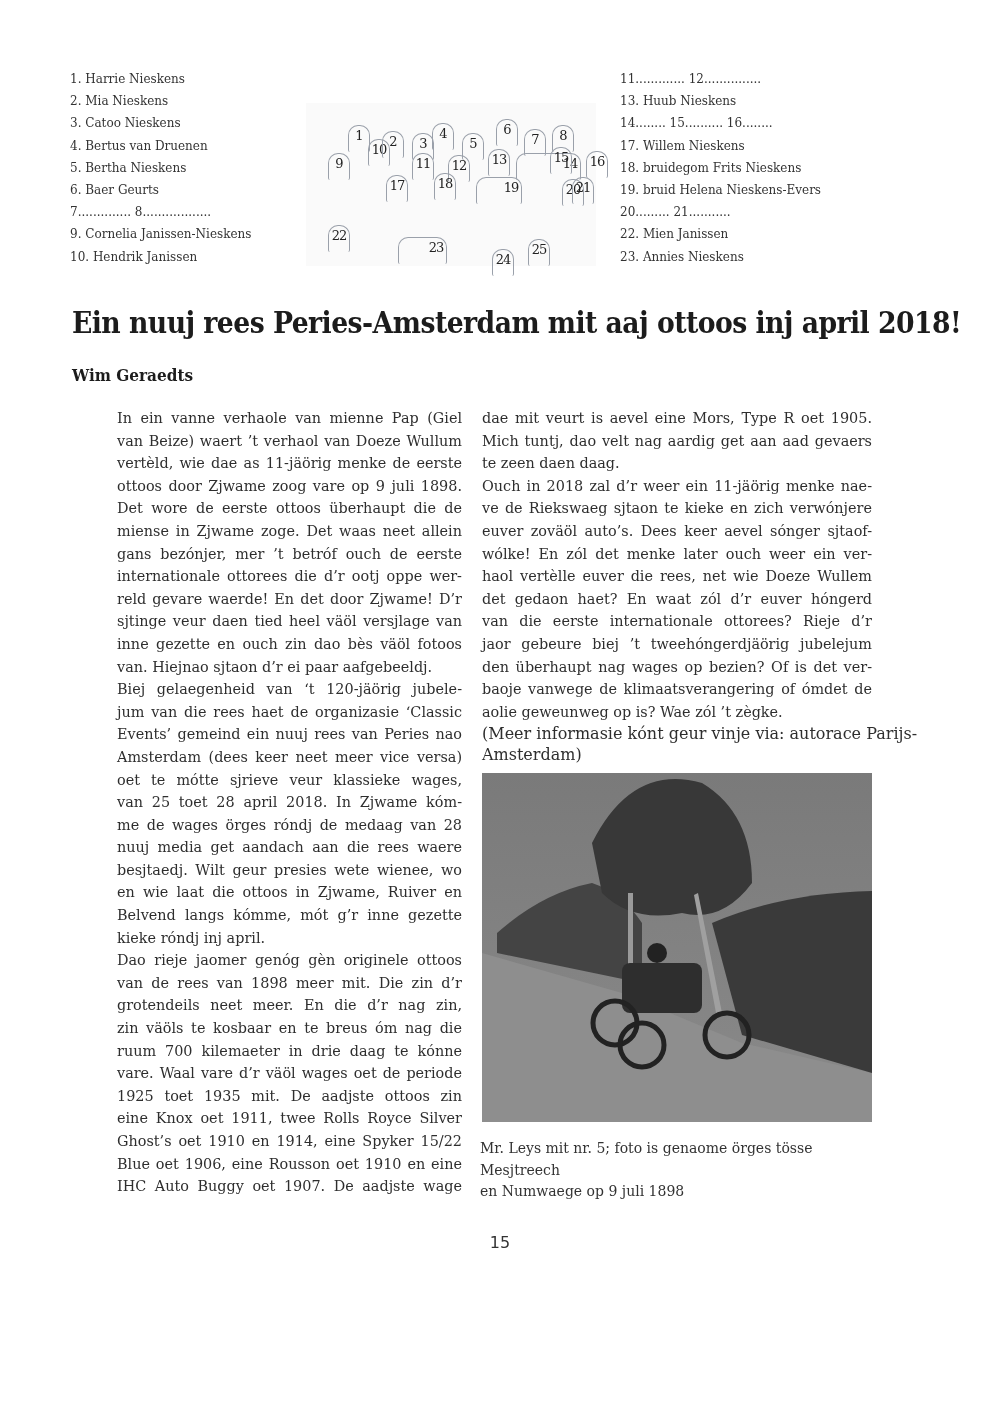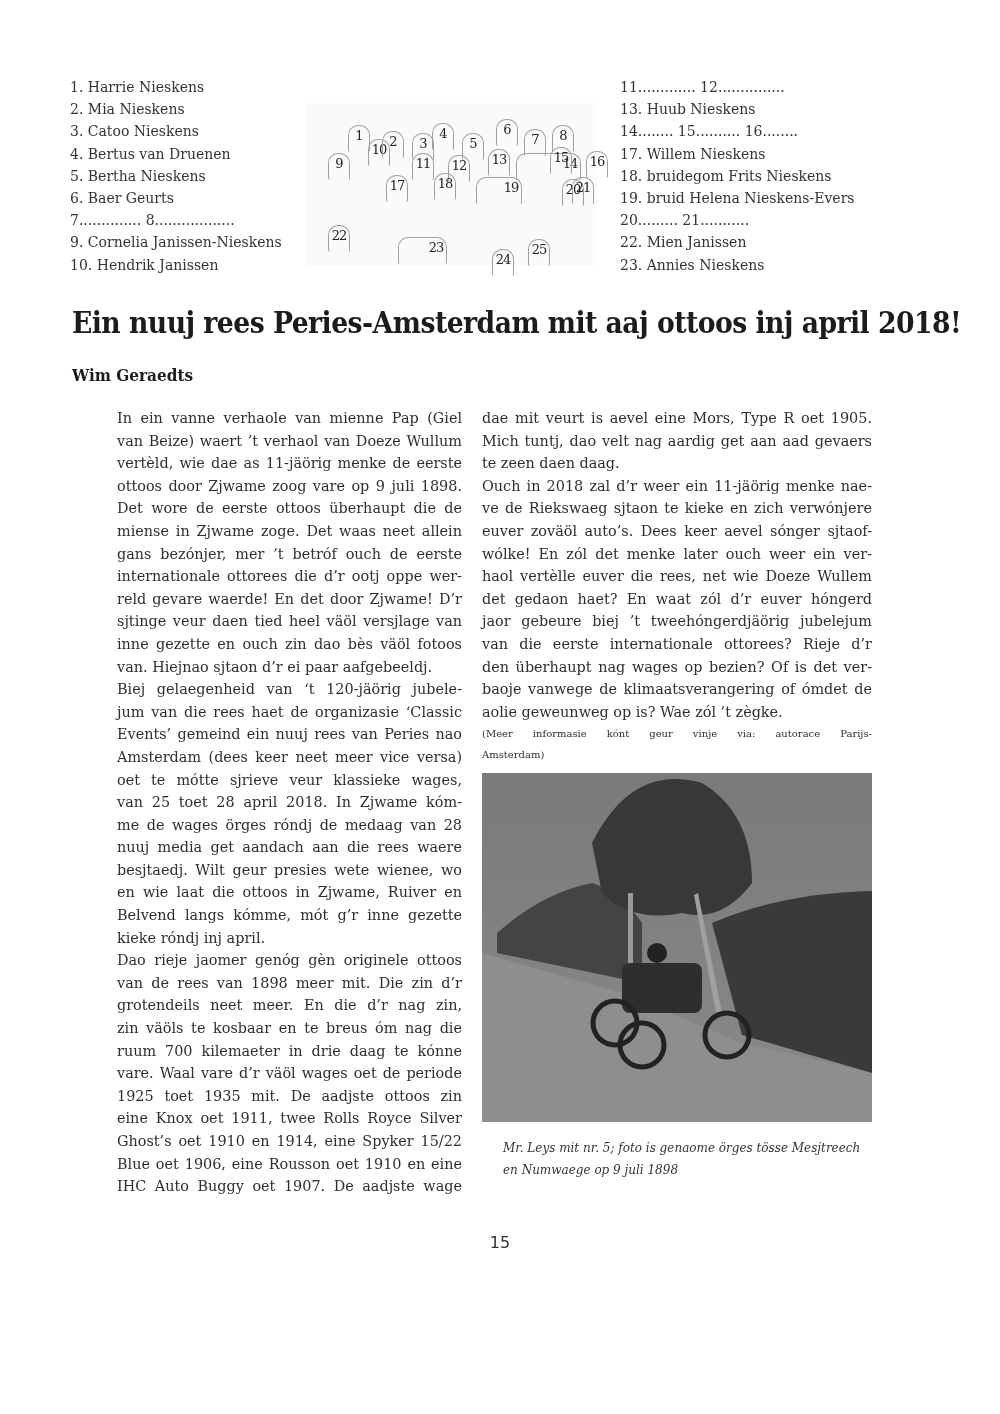--- a/index.html
+++ b/index.html
@@ -1,18 +1,18 @@
 <!DOCTYPE html>
 <html><head>
 <meta charset="utf-8">
 <style>
   html, body { margin: 0; padding: 0; background: #ffffff; }
   body { width: 1000px; height: 1414px; position: relative; overflow: hidden;
          font-family: "DejaVu Serif", "Liberation Serif", serif; color: #2a2a2a; }
-  .legend { position: absolute; top: 76px; font-size: 14px; line-height: 22.2px;
+  .legend { position: absolute; top: 68px; font-size: 12px; line-height: 22.2px;
             font-family: "DejaVu Serif", serif; color: #333; }
   .legend-left { left: 70px; }
   .legend-right { left: 620px; }
   .legend div { white-space: nowrap; }
   .diagram { position: absolute; left: 306px; top: 103px; width: 290px; height: 163px;
              background-color: #fafafa;
              background-image: radial-gradient(#d6d6d6 0.6px, transparent 0.7px);
              background-size: 4px 4px; }
   .head { position: absolute; width: 20px; height: 26px; border: 1.3px solid #9aa0aa;
           border-bottom: none; border-radius: 10px 10px 2px 2px; font-size: 13px;
@@ -22,25 +22,25 @@
            font-weight: bold; font-family: "DejaVu Serif", serif; color: #1c1c1c;
            letter-spacing: -0.6px; white-space: nowrap; transform: scaleX(0.92); transform-origin: left top; }
   .author { position: absolute; left: 72px; top: 365px; margin: 0; font-size: 17px; font-weight: bold;
             font-family: "DejaVu Serif", serif; color: #1c1c1c; transform: scaleX(0.9); transform-origin: left top; }
   .col { position: absolute; font-size: 14.4px; line-height: 22.6px; color: #2e2e2e;
          font-family: "DejaVu Serif", serif; }
   .col-left { left: 117px; top: 407px; width: 345px; }
   .col-right { left: 482px; top: 407px; width: 390px; }
   .col .ln { white-space: nowrap; text-align: justify; text-align-last: justify; display: block; }
   .col .ln.last { text-align-last: left; }
-  .note { font-size: 10px; line-height: 21px; }
+  .note { font-size: 16px; line-height: 21px; }
   .photo { position: absolute; left: 482px; top: 773px; width: 390px; height: 349px;
            overflow: hidden; background: #6e6e6e; }
-  .caption { position: absolute; left: 503px; top: 1138px; width: 400px; font-size: 12px;
-             line-height: 21.5px; font-style: italic; color: #333;
+  .caption { position: absolute; left: 480px; top: 1138px; width: 400px; font-size: 14px;
+             line-height: 21.5px; color: #333;
              font-family: "DejaVu Serif", serif; }
   .page-number { position: absolute; left: 0; width: 1000px; top: 1233px; text-align: center;
                  font-size: 16px; font-family: "DejaVu Sans", sans-serif; color: #333; }
 </style>
 </head>
 <body>
 
 <div class="legend legend-left">
   <div>1. Harrie Nieskens</div>
   <div>2. Mia Nieskens</div>
@@ -138,22 +138,22 @@
   <div id="col-right-lines">
       <span class="ln">dae mit veurt is aevel eine Mors, Type R oet 1905.</span>
       <span class="ln">Mich tuntj, dao velt nag aardig get aan aad gevaers</span>
       <span class="ln last">te zeen daen daag.</span>
       <span class="ln">Ouch in 2018 zal d’r weer ein 11-jäörig menke nae-</span>
       <span class="ln">ve de Riekswaeg sjtaon te kieke en zich verwónjere</span>
       <span class="ln">euver zoväöl auto’s. Dees keer aevel sónger sjtaof-</span>
       <span class="ln">wólke! En zól det menke later ouch weer ein ver-</span>
       <span class="ln">haol vertèlle euver die rees, net wie Doeze Wullem</span>
       <span class="ln">det gedaon haet? En waat zól d’r euver hóngerd</span>
+      <span class="ln">van die eerste internationale ottorees? Rieje d’r</span>
       <span class="ln">jaor gebeure biej ’t tweehóngerdjäörig jubelejum</span>
-      <span class="ln">van die eerste internationale ottorees? Rieje d’r</span>
       <span class="ln">den überhaupt nag wages op bezien?  Of is det ver-</span>
       <span class="ln">baoje vanwege de klimaatsverangering of ómdet de</span>
       <span class="ln last">aolie geweunweg op is? Wae zól ’t zègke.</span>
     </div>
   <div class="note" id="note-lines">
       <span class="ln">(Meer informasie kónt geur vinje via: autorace Parijs-</span>
       <span class="ln last">Amsterdam)</span>
     </div>
 </div>
 

